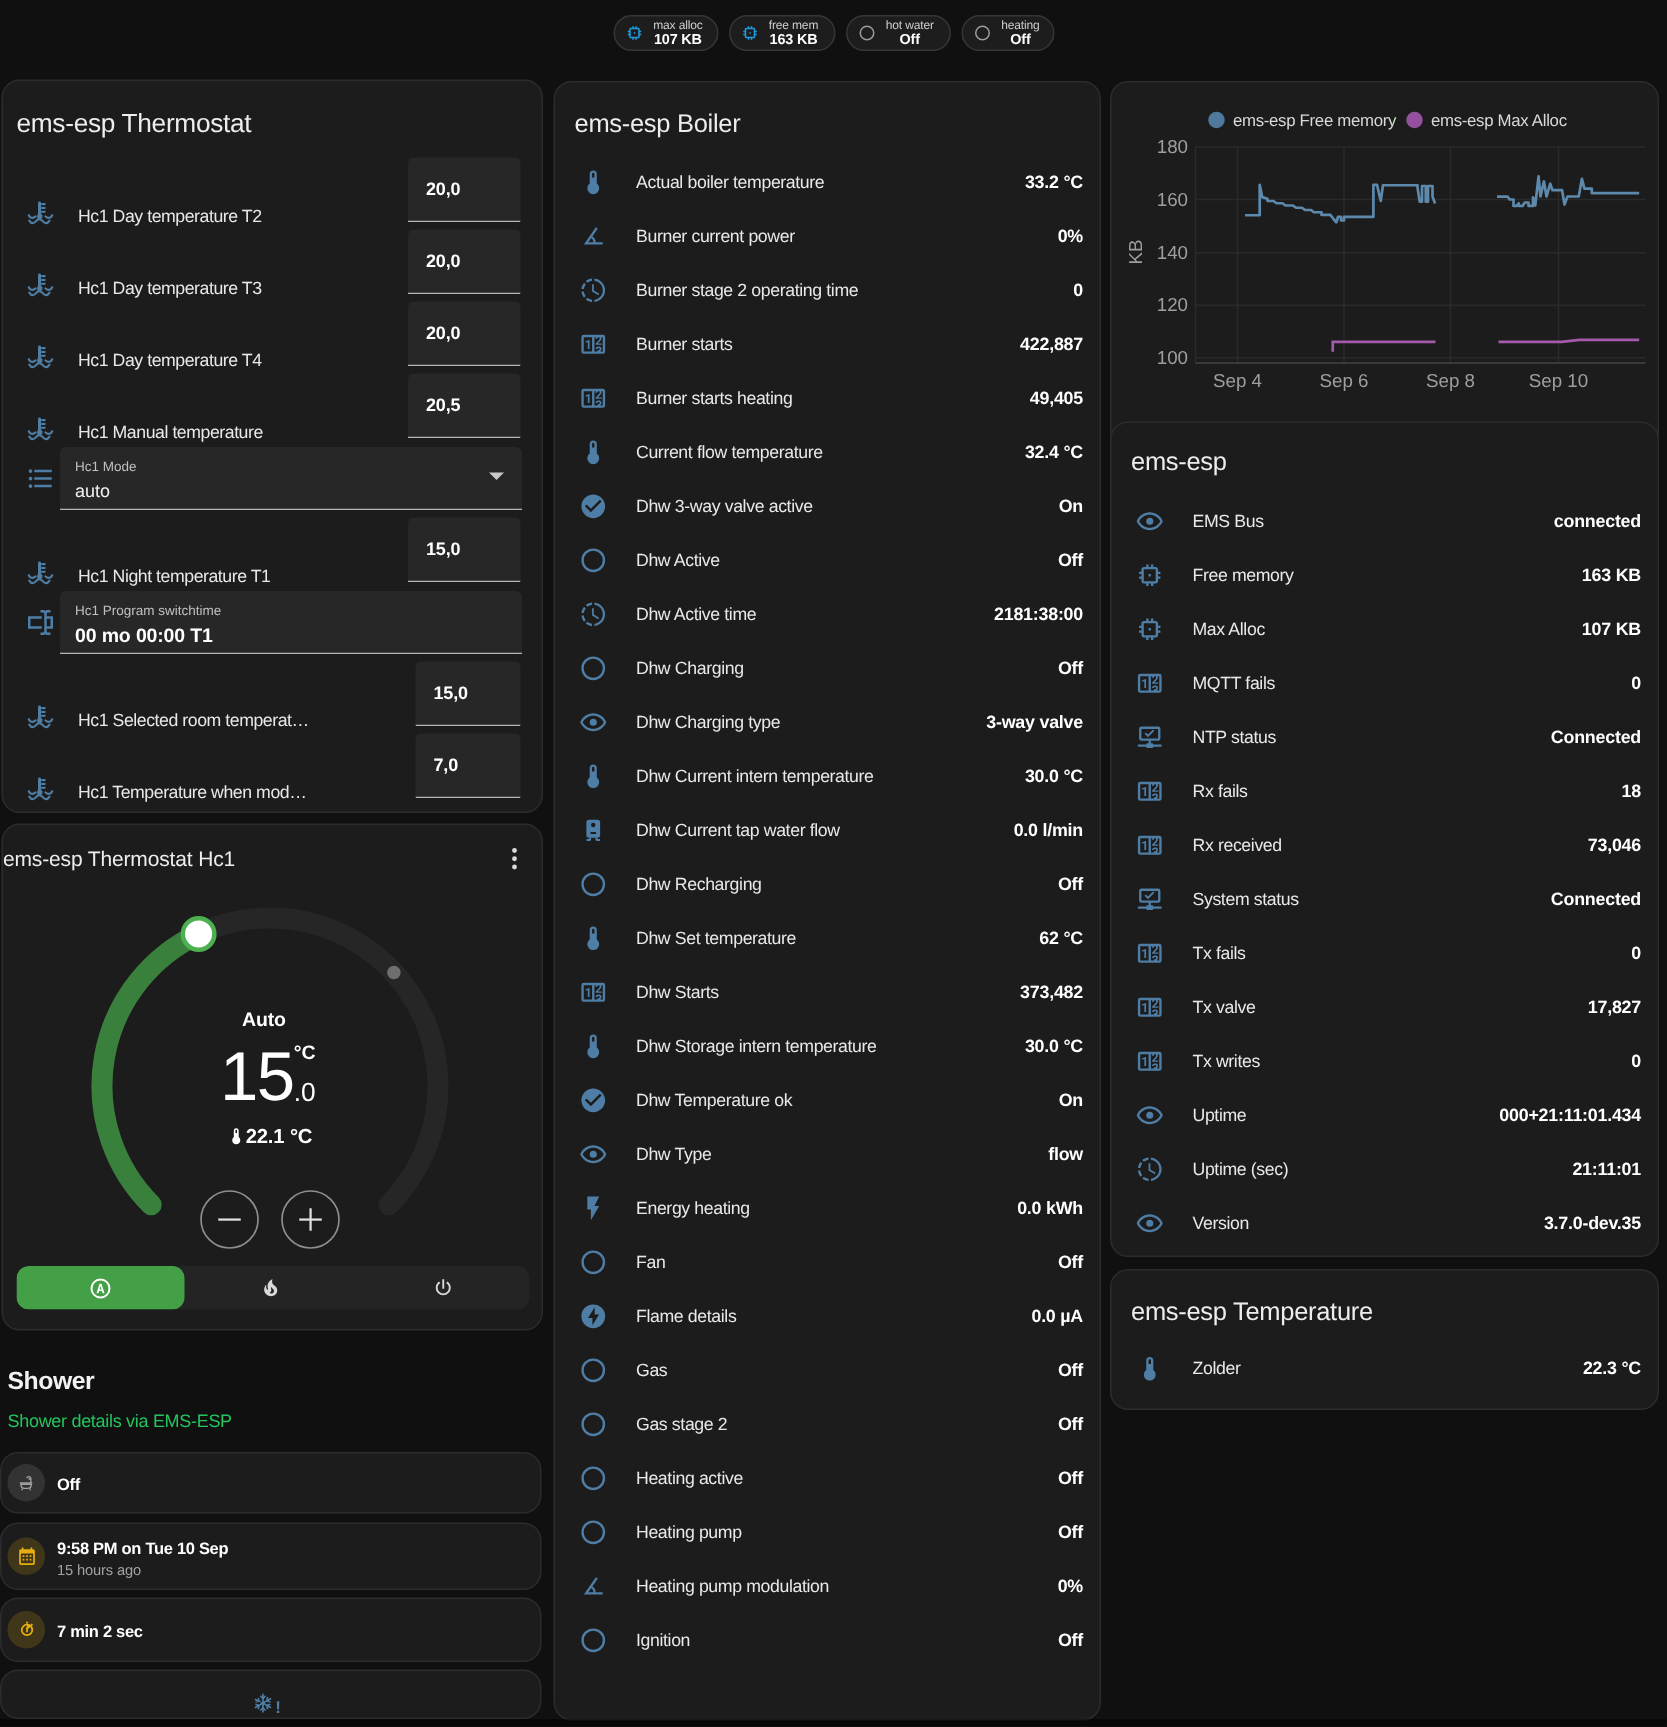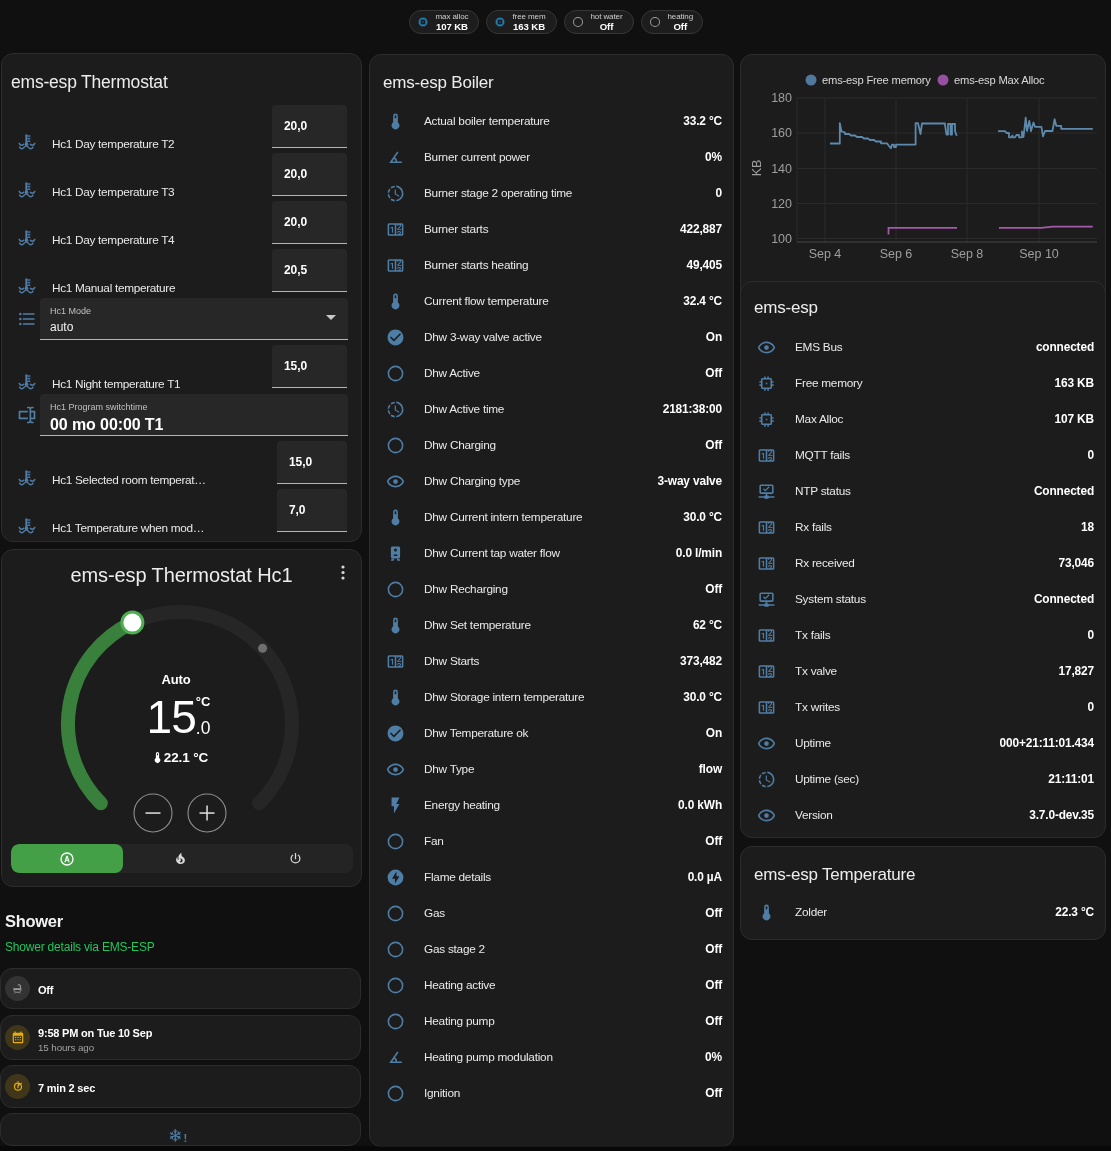--- a/index.html
+++ b/index.html
@@ -16,21 +16,21 @@
 .trow{display:flex;align-items:flex-end;height:48px;padding:0 14px 0 15px}
 .trow svg.i{width:20px;height:20px;flex:0 0 20px;color:#4e7da5}
 .tlab{margin-left:15px;font-size:11.8px;color:#e9e9e9;letter-spacing:-.3px;white-space:nowrap}
 .nbox{margin-left:auto;align-self:flex-start;margin-top:2px;width:75px;height:43px;background:#272727;border-radius:4px 4px 0 0;border-bottom:1.5px solid #b5b5b5;display:flex;align-items:center}
 .nbox span{padding-left:12px;font-size:12px;font-weight:700;color:#fff;letter-spacing:-.1px}
 .selrow{position:relative;height:48px}
 .selrow svg.i{position:absolute;left:15px;top:14px;width:20px;height:20px;color:#4e7da5}
 .selbox{position:absolute;left:38px;right:13px;top:3px;height:42px;background:#272727;border-radius:4px 4px 0 0;border-bottom:1.5px solid #b5b5b5;padding:7.5px 0 0 10px}
 .selbox .flab{font-size:9px;color:#c0c0c0;letter-spacing:0}
 .selbox .fval{font-size:12px;color:#f2f2f2;margin-top:4px}
-.selbox .fvalb{font-size:16px;font-weight:700;color:#fff;margin-top:4px;letter-spacing:-.1px}
+.selbox .fvalb{font-size:13px;font-weight:700;color:#fff;margin-top:4px;letter-spacing:-.1px}
 .caret{position:absolute;right:12px;top:17px;width:0;height:0;border-left:5px solid transparent;border-right:5px solid transparent;border-top:5px solid #c9c9c9}
 
 .tile{position:absolute;left:0px;width:361px;background:#1c1c1c;border:1px solid #2c2c2c;border-radius:12px;display:flex;align-items:center;padding:0 12px 0 4px}
 .tico{width:25px;height:25px;border-radius:50%;display:flex;align-items:center;justify-content:center;flex:0 0 25px}
 .tico svg{width:14px;height:14px}
 .ttxt{margin-left:8px}
 .tp{font-size:11px;font-weight:700;color:#fff;letter-spacing:-.2px}
 .ts{font-size:9.8px;color:#a2a2a2;margin-top:1px;letter-spacing:-.1px}
 
 #badges{position:absolute;left:0;top:10px;width:100%;display:flex;justify-content:center;gap:7px}
@@ -256,21 +256,21 @@
         </svg>
         <span class="tlab">Hc1 Temperature when mod…</span>
         <span class="nbox" style="width:70px">
           <span>7,0</span>
         </span>
       </div>
   </div>
 </div>
 
 <div class="card" style="left:1px;top:549px;width:361px;height:338px">
-  <div style="text-align:center;font-size:20px;color:#ededed;margin-top:14px;letter-spacing:-.1px">ems-esp Thermostat Hc1</div>
+  <div style="text-align:left;font-size:14px;color:#ededed;margin-top:14px;letter-spacing:-.1px">ems-esp Thermostat Hc1</div>
   <svg class="abs" style="right:14px;top:14px" width="8" height="20">
       <g fill="#d9d9d9">
         <circle cx="4" cy="3" r="1.6"></circle>
         <circle cx="4" cy="8.5" r="1.6"></circle>
         <circle cx="4" cy="14" r="1.6"></circle>
       </g>
     </svg>
   <svg class="abs" width="361" height="338" style="left:0;top:0" viewBox="0 0 361 338">
     <path d="M 98.8 253.2 A 112 112 0 1 1 257.2 253.2" fill="none" stroke="#262626" stroke-width="14" stroke-linecap="round"></path>
     <path d="M 98.8 253.2 A 112 112 0 0 1 130.4 72.6" fill="none" stroke="#39803d" stroke-width="14" stroke-linecap="round"></path>

